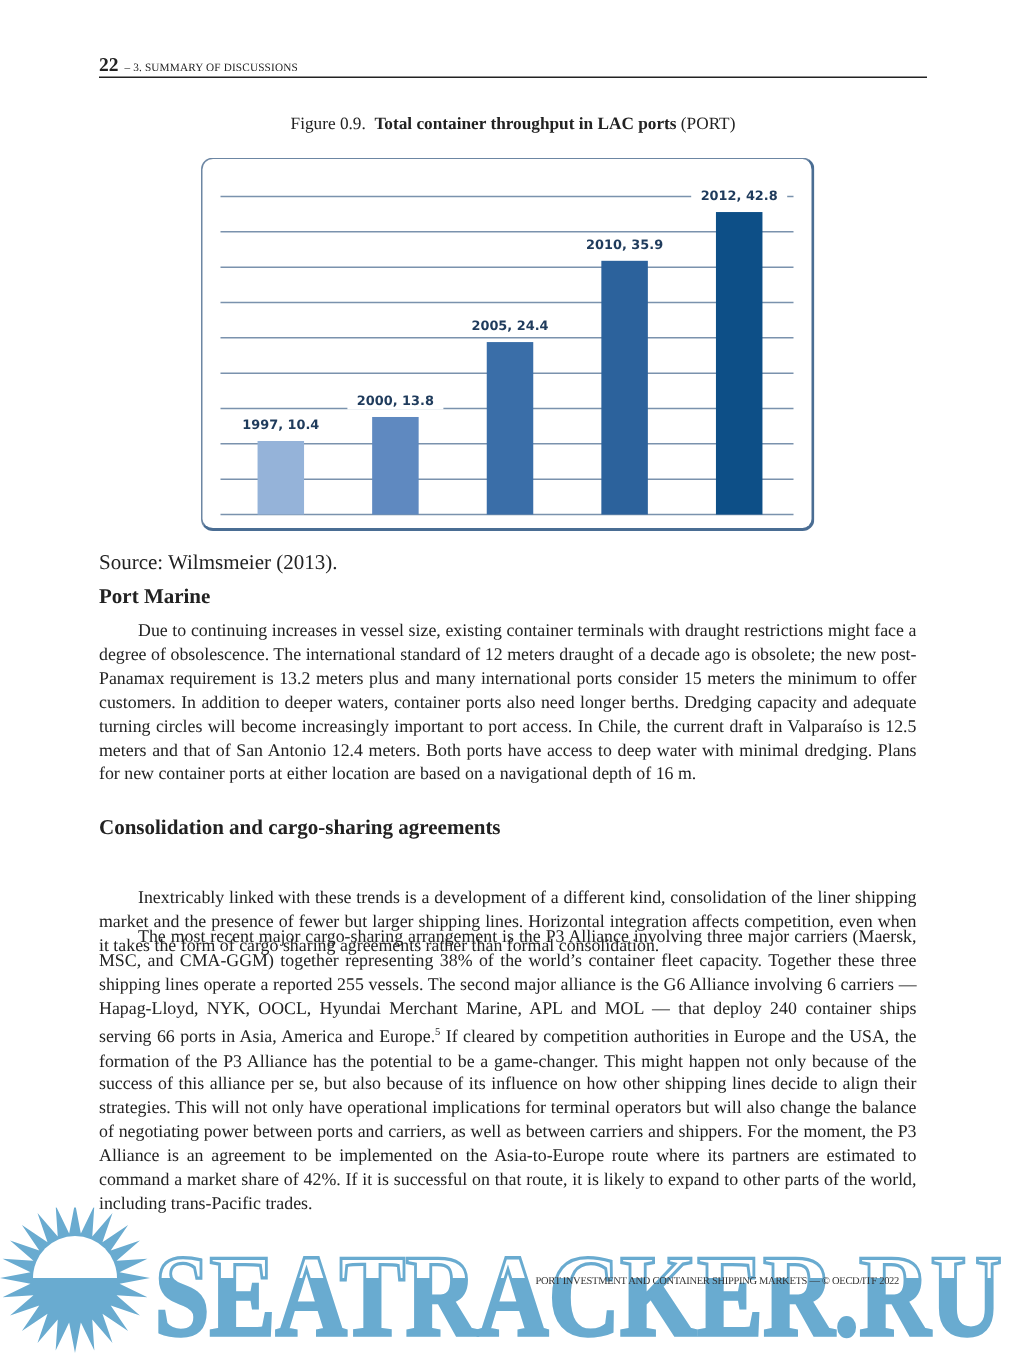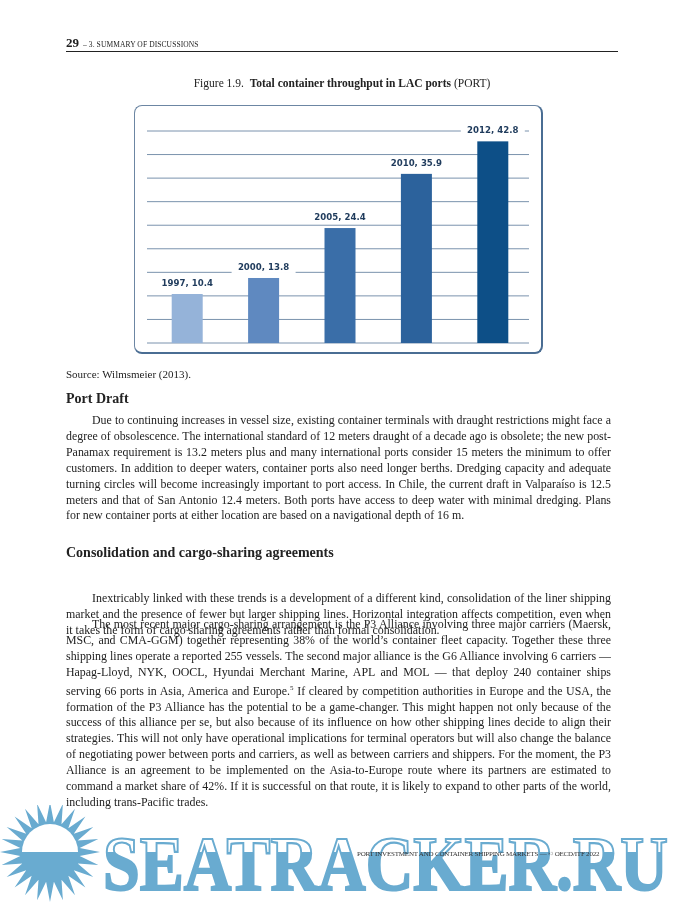--- a/index.html
+++ b/index.html
@@ -8,38 +8,38 @@
   .page-header { position: absolute; left: 66px; top: 37px; width: 552px; height: 14px;
                  border-bottom: 1px solid #222; }
   .page-header .pnum { font-size: 13px; font-weight: bold; position: absolute; left: 0; top: -2px; }
   .page-header .chap { font-size: 7.5px; position: absolute; left: 17px; top: 3px; letter-spacing: 0.1px; }
   .fig-caption { position: absolute; left: 0; width: 684px; top: 77px; text-align: center; font-size: 11.5px; }
   .fig-caption b { font-weight: bold; }
   .chart-frame { position: absolute; left: 134px; top: 105px; width: 406px; height: 246px;
                  border: 1px solid #6c86a3; border-right: 2px solid #4a6d93; border-bottom: 2px solid #4a6d93;
                  border-radius: 8px; background: #fff; }
   #chart-svg { position: absolute; left: 0; top: 0; }
-  .source { position: absolute; left: 66px; top: 368px; font-size: 11px; }
+  .source { position: absolute; left: 66px; top: 368px; font-size: 14px; }
   .h2 { position: absolute; left: 66px; font-weight: bold; font-size: 14px; }
   .para { position: absolute; left: 66px; width: 545px; font-size: 11.9px; line-height: 15.9px;
           text-align: justify; text-indent: 26px; margin: 0; }
   .footer-note { position: absolute; left: 357px; top: 850px; font-size: 7px; color: #333; letter-spacing: -0.2px; z-index: 3; }
   .wm { position: absolute; left: 0; top: 805px; z-index: 2; }
   sup { font-size: 7px; }
 </style>
 </head>
 <body>
 
 <div class="page-header">
-  <span class="pnum">29</span>
+  <span class="pnum">22</span>
   <span class="chap"> – 3. SUMMARY OF DISCUSSIONS</span>
 </div>
 
 <div class="fig-caption">
-  <span>Figure 1.9.</span>&nbsp;
+  <span>Figure 0.9.</span>&nbsp;
   <b>Total container throughput in LAC ports</b>
   <span>(PORT)</span>
 </div>
 
 <div class="chart-frame">
   <svg id="chart-svg" width="406" height="246" viewBox="0 0 406 246">
       <line x1="12" x2="394" y1="237" y2="237" stroke="#7a92ad" stroke-width="1"></line>
       <line x1="12" x2="394" y1="213.44444444444446" y2="213.44444444444446" stroke="#7a92ad" stroke-width="1"></line>
       <line x1="12" x2="394" y1="189.88888888888889" y2="189.88888888888889" stroke="#7a92ad" stroke-width="1"></line>
       <line x1="12" x2="394" y1="166.33333333333331" y2="166.33333333333331" stroke="#7a92ad" stroke-width="1"></line>
@@ -62,21 +62,21 @@
       <rect x="265.90000000000003" y="67.8711111111111" width="31" height="169.1288888888889" fill="#2c629c"></rect>
       <text x="281.40000000000003" y="59.871111111111105" text-anchor="middle" font-family="DejaVu Sans, sans-serif" font-weight="bold" font-size="8.6" fill="#1f3b5c">2010, 35.9</text>
       <rect x="325.8" y="18.364444444444445" width="64" height="12" fill="#ffffff"></rect>
       <rect x="342.3" y="35.364444444444445" width="31" height="201.63555555555556" fill="#0d4f87"></rect>
       <text x="357.8" y="27.364444444444445" text-anchor="middle" font-family="DejaVu Sans, sans-serif" font-weight="bold" font-size="8.6" fill="#1f3b5c">2012, 42.8</text>
     </svg>
 </div>
 
 <div class="source">Source: Wilmsmeier (2013).</div>
 
-<div class="h2" style="top:391px;">Port Draft</div>
+<div class="h2" style="top:391px;">Port Marine</div>
 <p class="para" style="top:413px;">Due to continuing increases in vessel size, existing container terminals with draught restrictions might face a degree of obsolescence. The international standard of 12 meters draught of a decade ago is obsolete; the new post-Panamax requirement is 13.2 meters plus and many international ports consider 15 meters the minimum to offer customers. In addition to deeper waters, container ports also need longer berths. Dredging capacity and adequate turning circles will become increasingly important to port access. In Chile, the current draft in Valparaíso is 12.5 meters and that of San Antonio 12.4 meters. Both ports have access to deep water with minimal dredging. Plans for new container ports at either location are based on a navigational depth of 16 m.</p>
 
 <div class="h2" style="top:545px;text-align:right;">Consolidation and cargo-sharing agreements</div>
 <p class="para" style="top:567px;margin-top:24px;">Inextricably linked with these trends is a development of a different kind, consolidation of the liner shipping market and the presence of fewer but larger shipping lines. Horizontal integration affects competition, even when it takes the form of cargo sharing agreements rather than formal consolidation.</p>
 <p class="para" style="top:617px;"><span>The most recent major cargo-sharing arrangement is the P3 Alliance involving three major carriers (Maersk, MSC, and CMA-GGM) together representing 38% of the world’s container fleet capacity. Together these three shipping lines operate a reported 255 vessels. The second major alliance is the G6 Alliance involving 6 carriers — Hapag-Lloyd, NYK, OOCL, Hyundai Merchant Marine, APL and MOL — that deploy 240 container ships serving 66 ports in Asia, America and Europe.</span><sup>5</sup><span> If cleared by competition authorities in Europe and the USA, the formation of the P3 Alliance has the potential to be a game-changer. This might happen not only because of the success of this alliance per se, but also because of its influence on how other shipping lines decide to align their strategies. This will not only have operational implications for terminal operators but will also change the balance of negotiating power between ports and carriers, as well as between carriers and shippers. For the moment, the P3 Alliance is an agreement to be implemented on the Asia-to-Europe route where its partners are estimated to command a market share of 42%. If it is successful on that route, it is likely to expand to other parts of the world, including trans-Pacific trades.</span></p>
 
 <svg class="wm" width="684" height="104" viewBox="0 0 684 104">
   <defs>
     <clipPath id="lowerhalf">
         <rect x="0" y="47" width="684" height="60"></rect>

